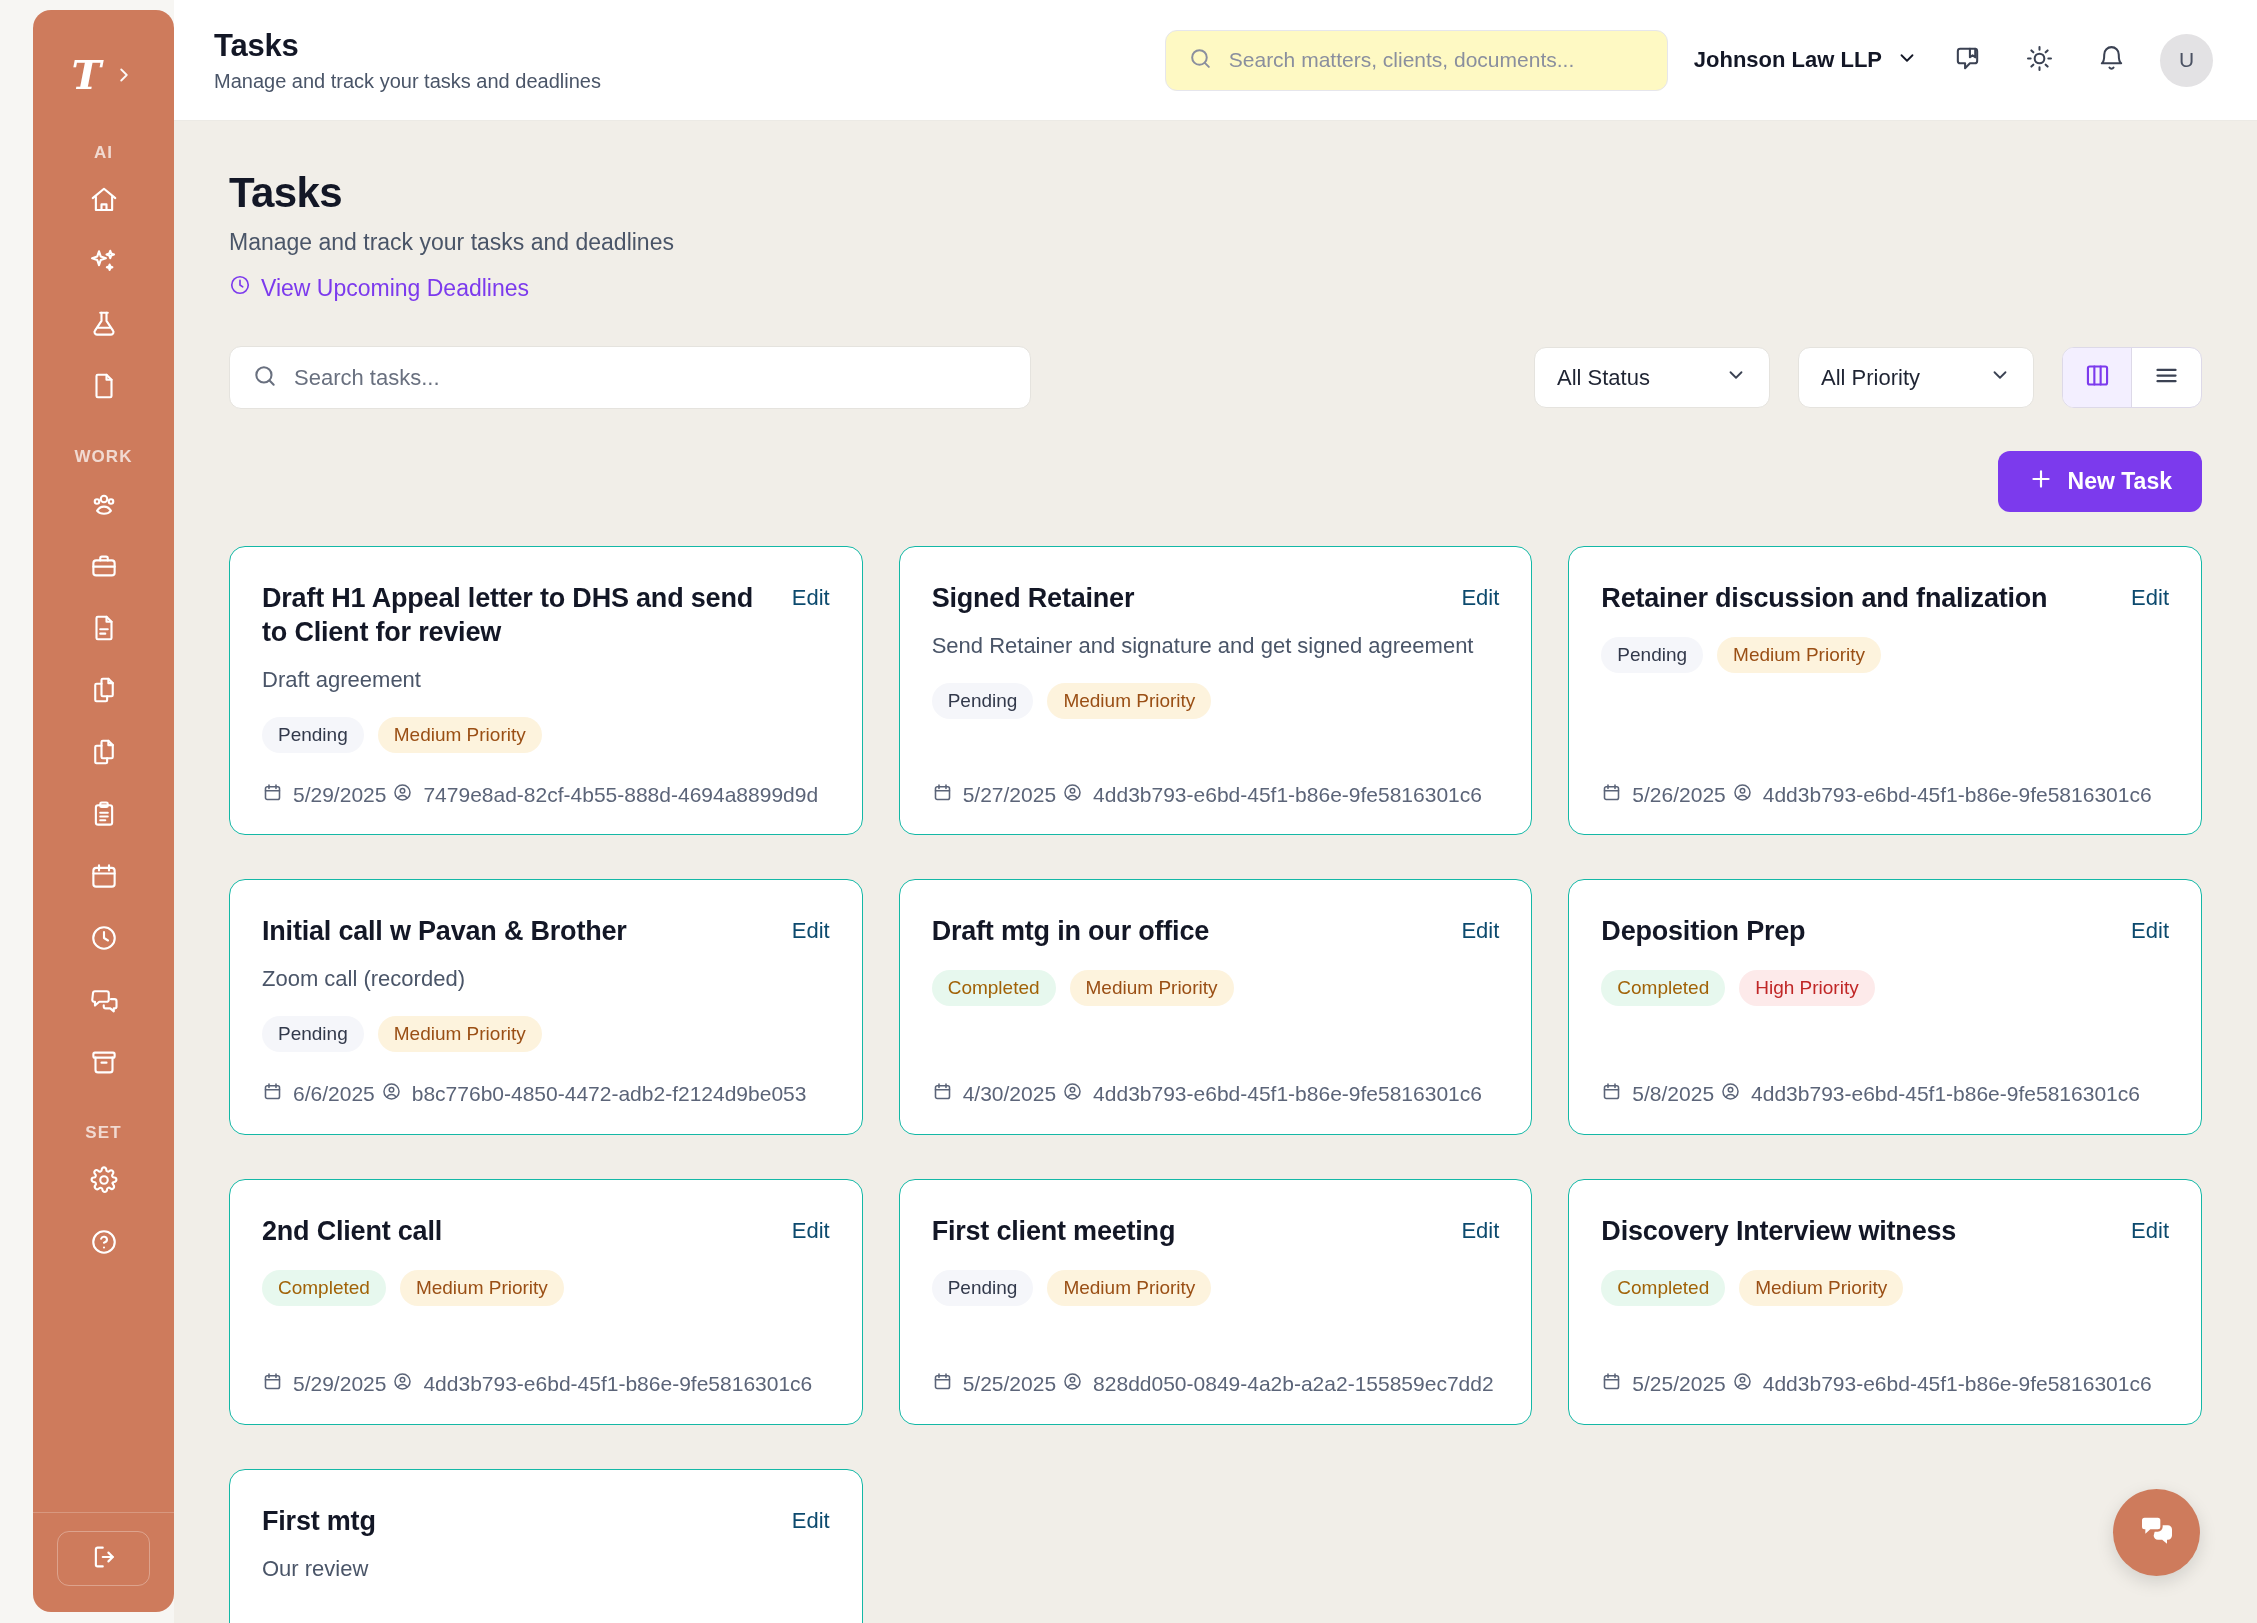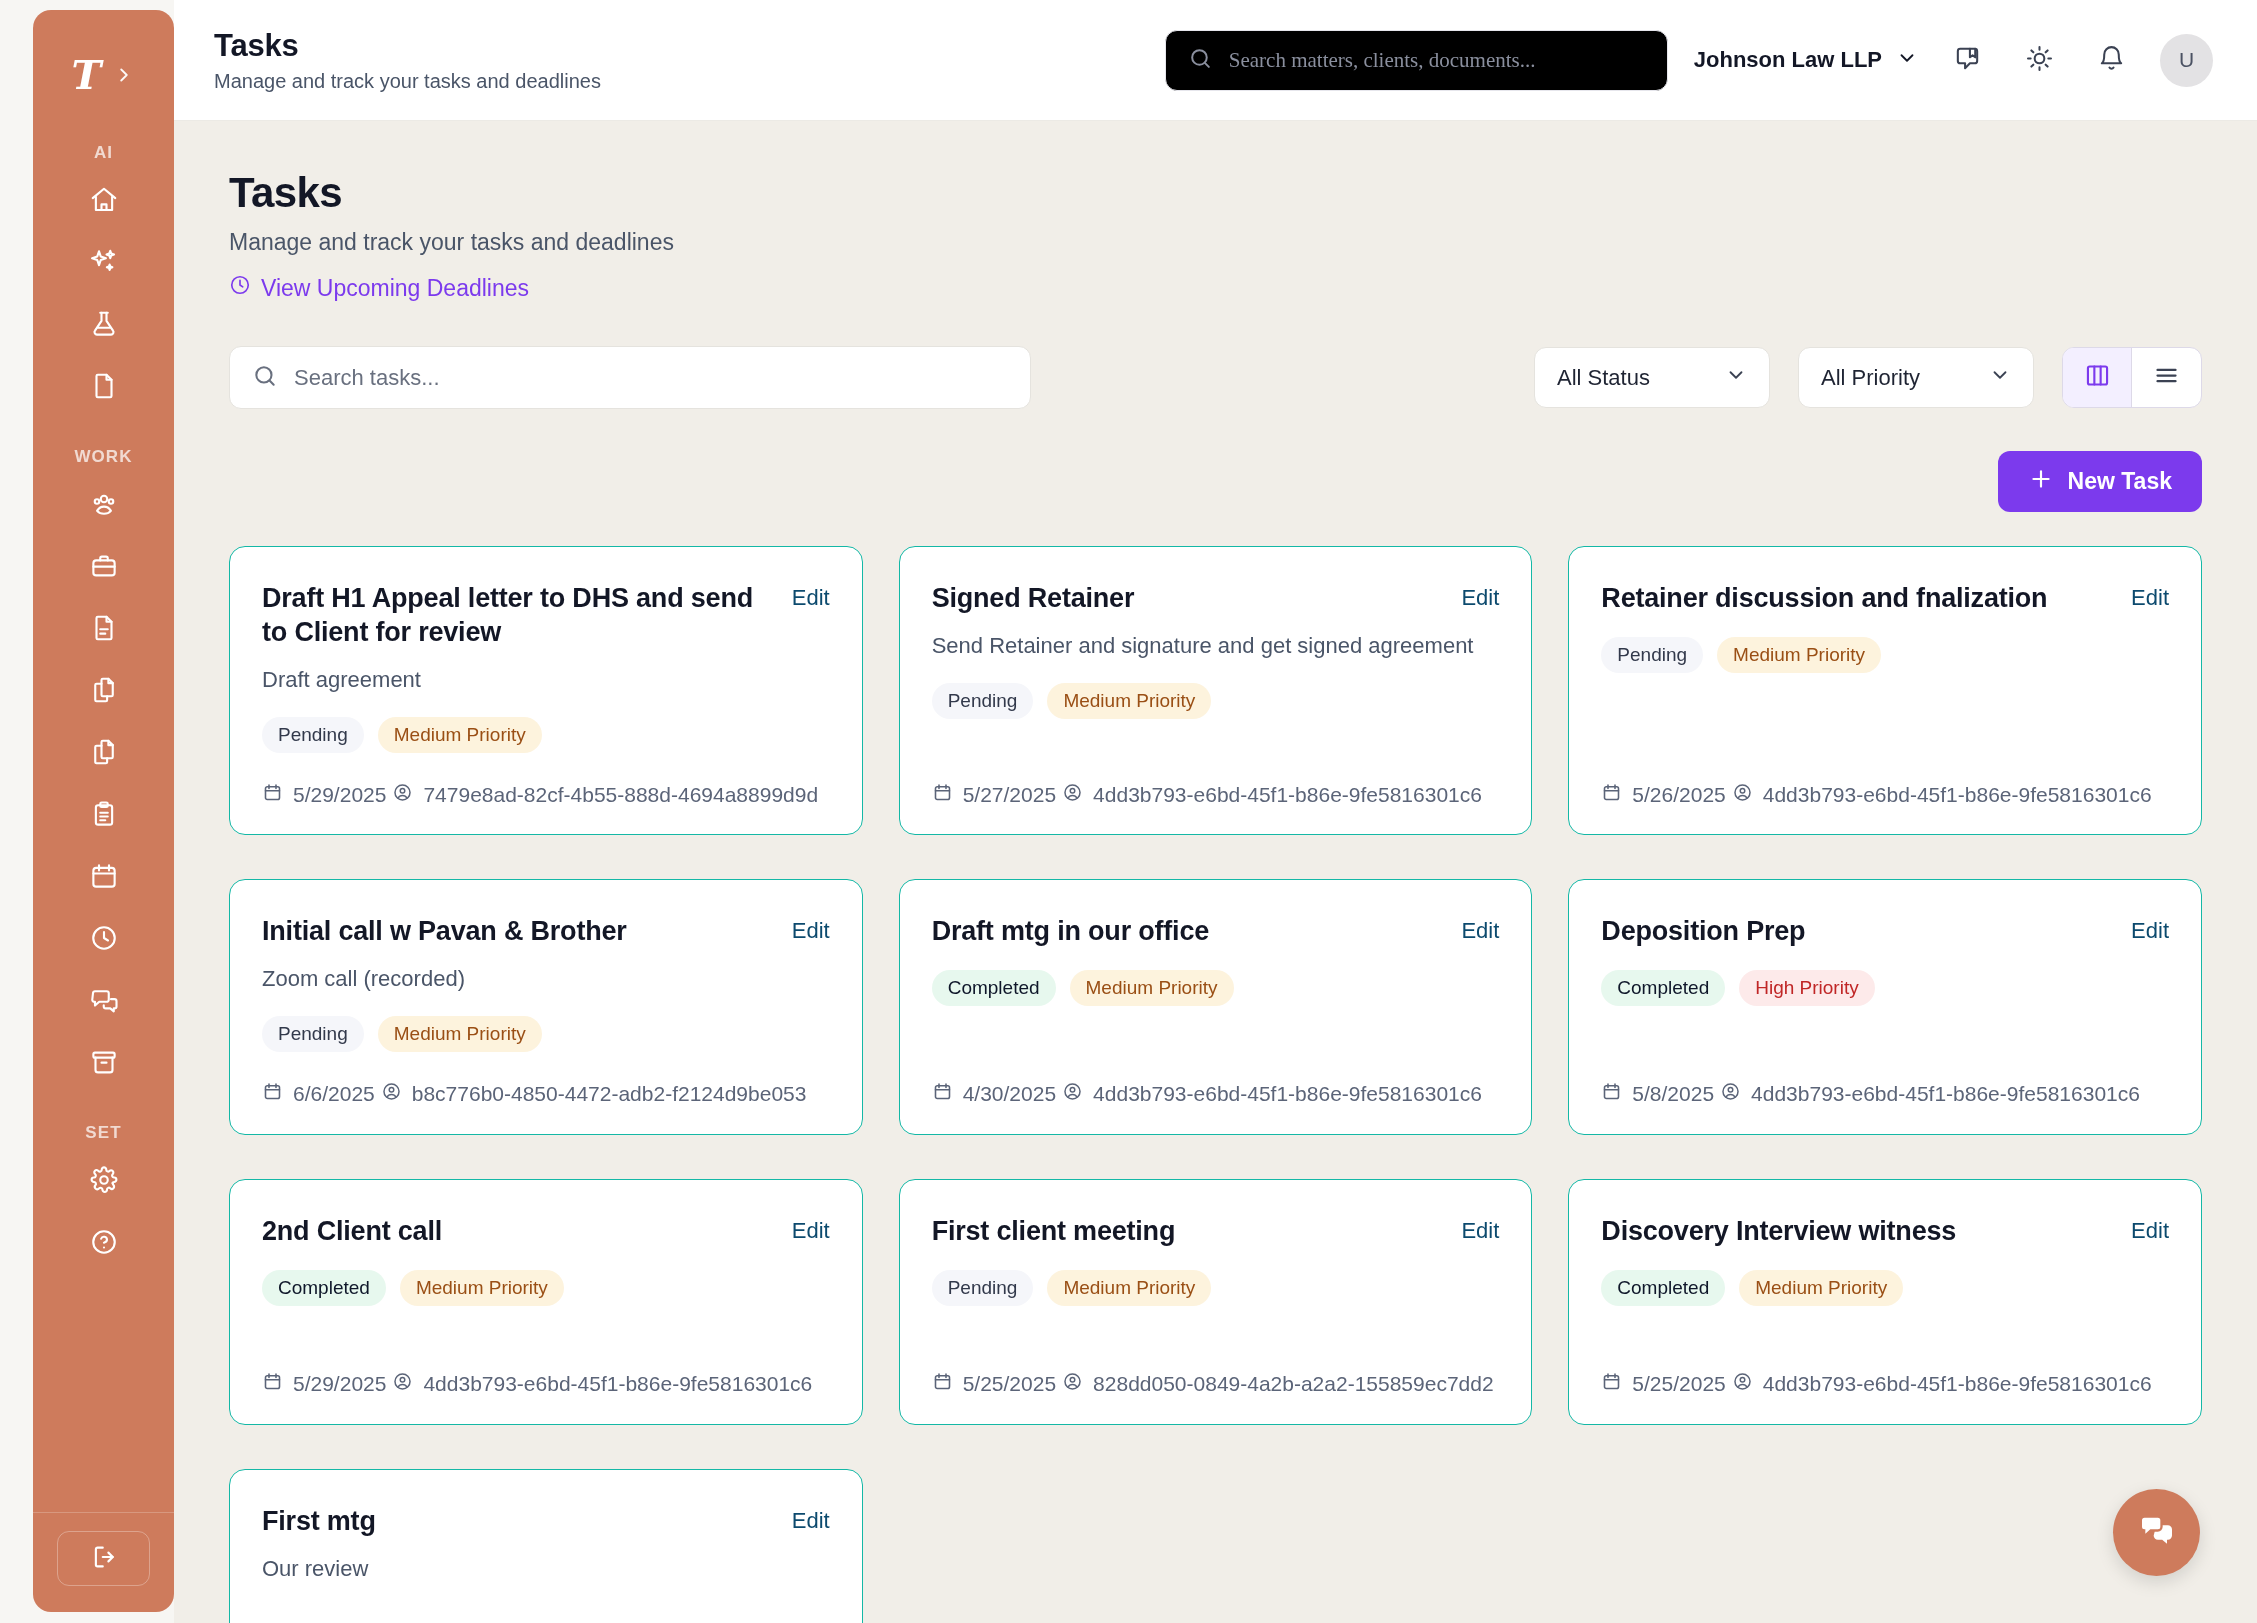--- a/index.html
+++ b/index.html
@@ -71,26 +71,25 @@
     padding: 0 44px 0 40px;
     border-bottom: 1px solid #eceae5;
   }
   .topbar-titles { display: flex; flex-direction: column; gap: 6px; }
   .topbar-title { font-size: 31px; font-weight: 700; color: #131726; letter-spacing: -0.2px; }
   .topbar-sub { font-size: 20px; color: #4a5568; }
   .topbar-right { margin-left: auto; display: flex; align-items: center; gap: 26px; }
 
   .global-search {
     width: 503px; height: 61px;
-    background: #000000;
+    background: #fef9c3;
     border: 1px solid #e6e6ec;
     border-radius: 12px;
     display: flex; align-items: center; gap: 16px;
     padding: 0 22px;
-    font-family: Liberation Serif, serif;
   }
   .global-search .ph { color: #8a8f9e; font-size: 21px; }
   .org-select { display: flex; align-items: flex-end; gap: 14px; cursor: default; }
   .org-name { font-size: 22px; font-weight: 700; color: #131726; }
   .icon-btn { width: 46px; height: 46px; display: flex; align-items: center; justify-content: center; color: #3b4253; }
   .avatar {
     width: 53px; height: 53px; border-radius: 50%;
     background: #e3e2e4; color: #4b5263;
     display: flex; align-items: center; justify-content: center;
     font-size: 21px;
@@ -158,21 +157,21 @@
   .card-head { display: flex; align-items: flex-start; gap: 18px; }
   .card-title {
     font-size: 27px; font-weight: 700; color: #131726;
     line-height: 1.26; letter-spacing: -0.2px; flex: 1 1 auto;
   }
   .card-edit { color: #0c4a6e; font-size: 22px; white-space: nowrap; padding-top: 4px; text-align: center; }
   .card-desc { font-size: 22px; color: #4a5568; margin-top: 16px; line-height: 1.35; }
   .badges { display: flex; gap: 14px; margin-top: 22px; flex-wrap: wrap; }
   .badge { font-size: 19px; padding: 7px 16px; border-radius: 989px; white-space: nowrap; }
   .badge-pending { background: #f5f6fa; color: #32394b; }
-  .badge-completed { background: #e7f8ee; color: #0f172a; }
+  .badge-completed { background: #e7f8ee; color: #a16207; }
   .badge-medium { background: #fdf3dd; color: #9a4f15; }
   .badge-high { background: #fdeaea; color: #c02626; }
   .card-meta {
     margin-top: auto; padding-top: 28px;
     display: flex; align-items: center; gap: 6px;
     font-size: 21px; color: #5b6478;
   }
   .meta-date { display: inline-flex; align-items: center; gap: 10px; white-space: nowrap; }
   .meta-owner { display: inline-flex; align-items: center; gap: 10px; min-width: 0; }
   .meta-uuid { word-break: break-all; line-height: 1.32; }

